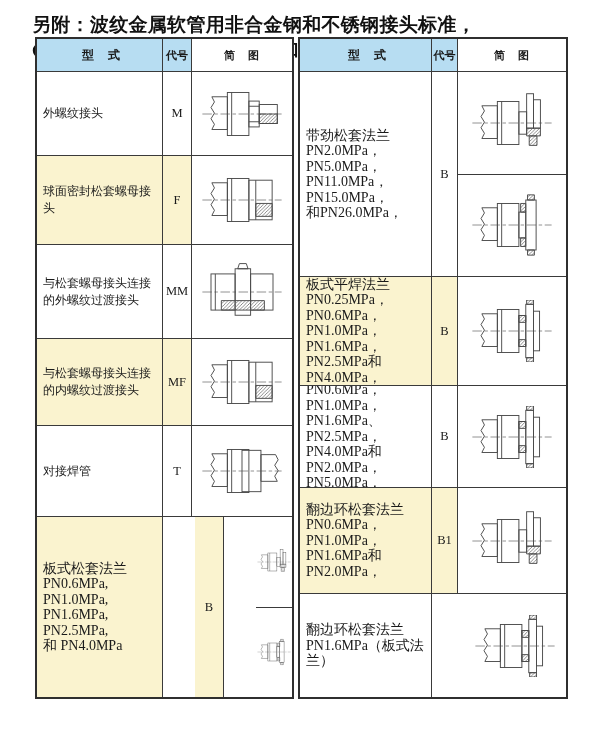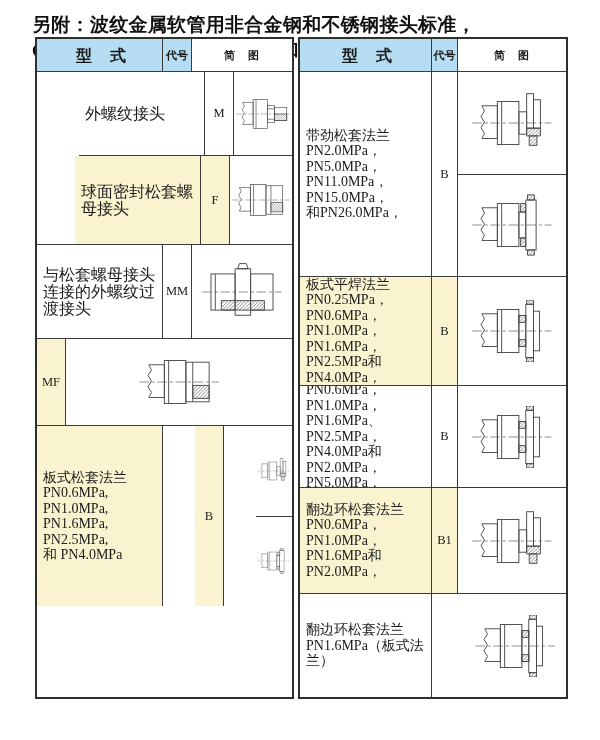--- a/index.html
+++ b/index.html
@@ -20,21 +20,21 @@
   .row:last-child{border-bottom:none;gap:32px;}
   .cell{border-right:1px solid #3a3a3a;box-sizing:border-box;overflow:hidden;}
   .cell:last-child{border-right:none;}
   .hrow{height:33px;}
   .hcell{
     background:#b7ddf2;display:flex;align-items:center;justify-content:center;
     font-size:11px;font-weight:bold;letter-spacing:1px;
   }
   .cell-type{
     display:flex;align-items:center;text-align:left;
-    padding:4px 2px 4px 6px;font-size:16px;line-height:17px;white-space:pre-line;
+    padding:4px 2px 4px 6px;font-size:12px;line-height:17px;white-space:pre-line;
   }
   .small-text{font-size:14px;line-height:15.5px;}
   .cell-code{
     display:flex;align-items:center;justify-content:center;
     font-size:12.5px;
   }
   .cell-diag{background:#fff;display:flex;align-items:center;justify-content:center;flex:1;}
   .tbl-left .cell-type{width:126px;}
   .tbl-left .cell-code{width:29px;}
   .tbl-right .cell-type{width:132px;}
@@ -124,59 +124,69 @@
 
   <div class="tables">
 
     <div class="tbl tbl-left">
       <div class="row hrow">
         <div class="cell hcell cell-type" style="justify-content:center;white-space:normal;">型　式</div>
         <div class="cell hcell cell-code" style="font-size:11px;letter-spacing:0;">代号</div>
         <div class="cell hcell cell-diag">简　图</div>
       </div>
 
-      <div class="row" style="height:84px;margin-left:42px;">
+      <div class="row" style="height:84px;">
         <div class="cell cell-type">外螺纹接头</div>
         <div class="cell cell-code">M</div>
         <div class="cell cell-diag">
           <svg class="fitsvg" viewBox="0 0 100 72">
               <use href="#fit-male"></use>
             </svg>
         </div>
       </div>
 
-      <div class="row" style="height:89px;padding-left:38px;">
+      <div class="row" style="height:89px;">
         <div class="cell cell-type hl">球面密封松套螺母接头</div>
         <div class="cell cell-code hl">F</div>
         <div class="cell cell-diag">
           <svg class="fitsvg" viewBox="0 0 100 72">
               <use href="#fit-nut"></use>
             </svg>
         </div>
       </div>
 
       <div class="row" style="height:94px;">
         <div class="cell cell-type">与松套螺母接头连接的外螺纹过渡接头</div>
         <div class="cell cell-code">MM</div>
         <div class="cell cell-diag">
           <svg class="fitsvg" viewBox="0 0 100 72">
               <use href="#fit-nipple"></use>
             </svg>
         </div>
       </div>
 
       <div class="row" style="height:87px;">
+        <div class="cell cell-type hl">与松套螺母接头连接的内螺纹过渡接头</div>
         <div class="cell cell-code hl">MF</div>
         <div class="cell cell-diag">
           <svg class="fitsvg" viewBox="0 0 100 72">
               <use href="#fit-nut"></use>
             </svg>
         </div>
       </div>
 
+      <div class="row" style="height:91px;">
+        <div class="cell cell-type">对接焊管</div>
+        <div class="cell cell-code">T</div>
+        <div class="cell cell-diag">
+          <svg class="fitsvg" viewBox="0 0 100 72">
+              <use href="#fit-weld"></use>
+            </svg>
+        </div>
+      </div>
 
       <div class="row" style="height:180px;">
         <div class="cell cell-type hl small-text">板式松套法兰
 PN0.6MPa, PN1.0MPa,
 PN1.6MPa, PN2.5MPa,
 和 PN4.0MPa</div>
         <div class="cell cell-code hl">B</div>
         <div class="cell cell-diag">
           <div class="diag-stack">
             <div class="sub">

